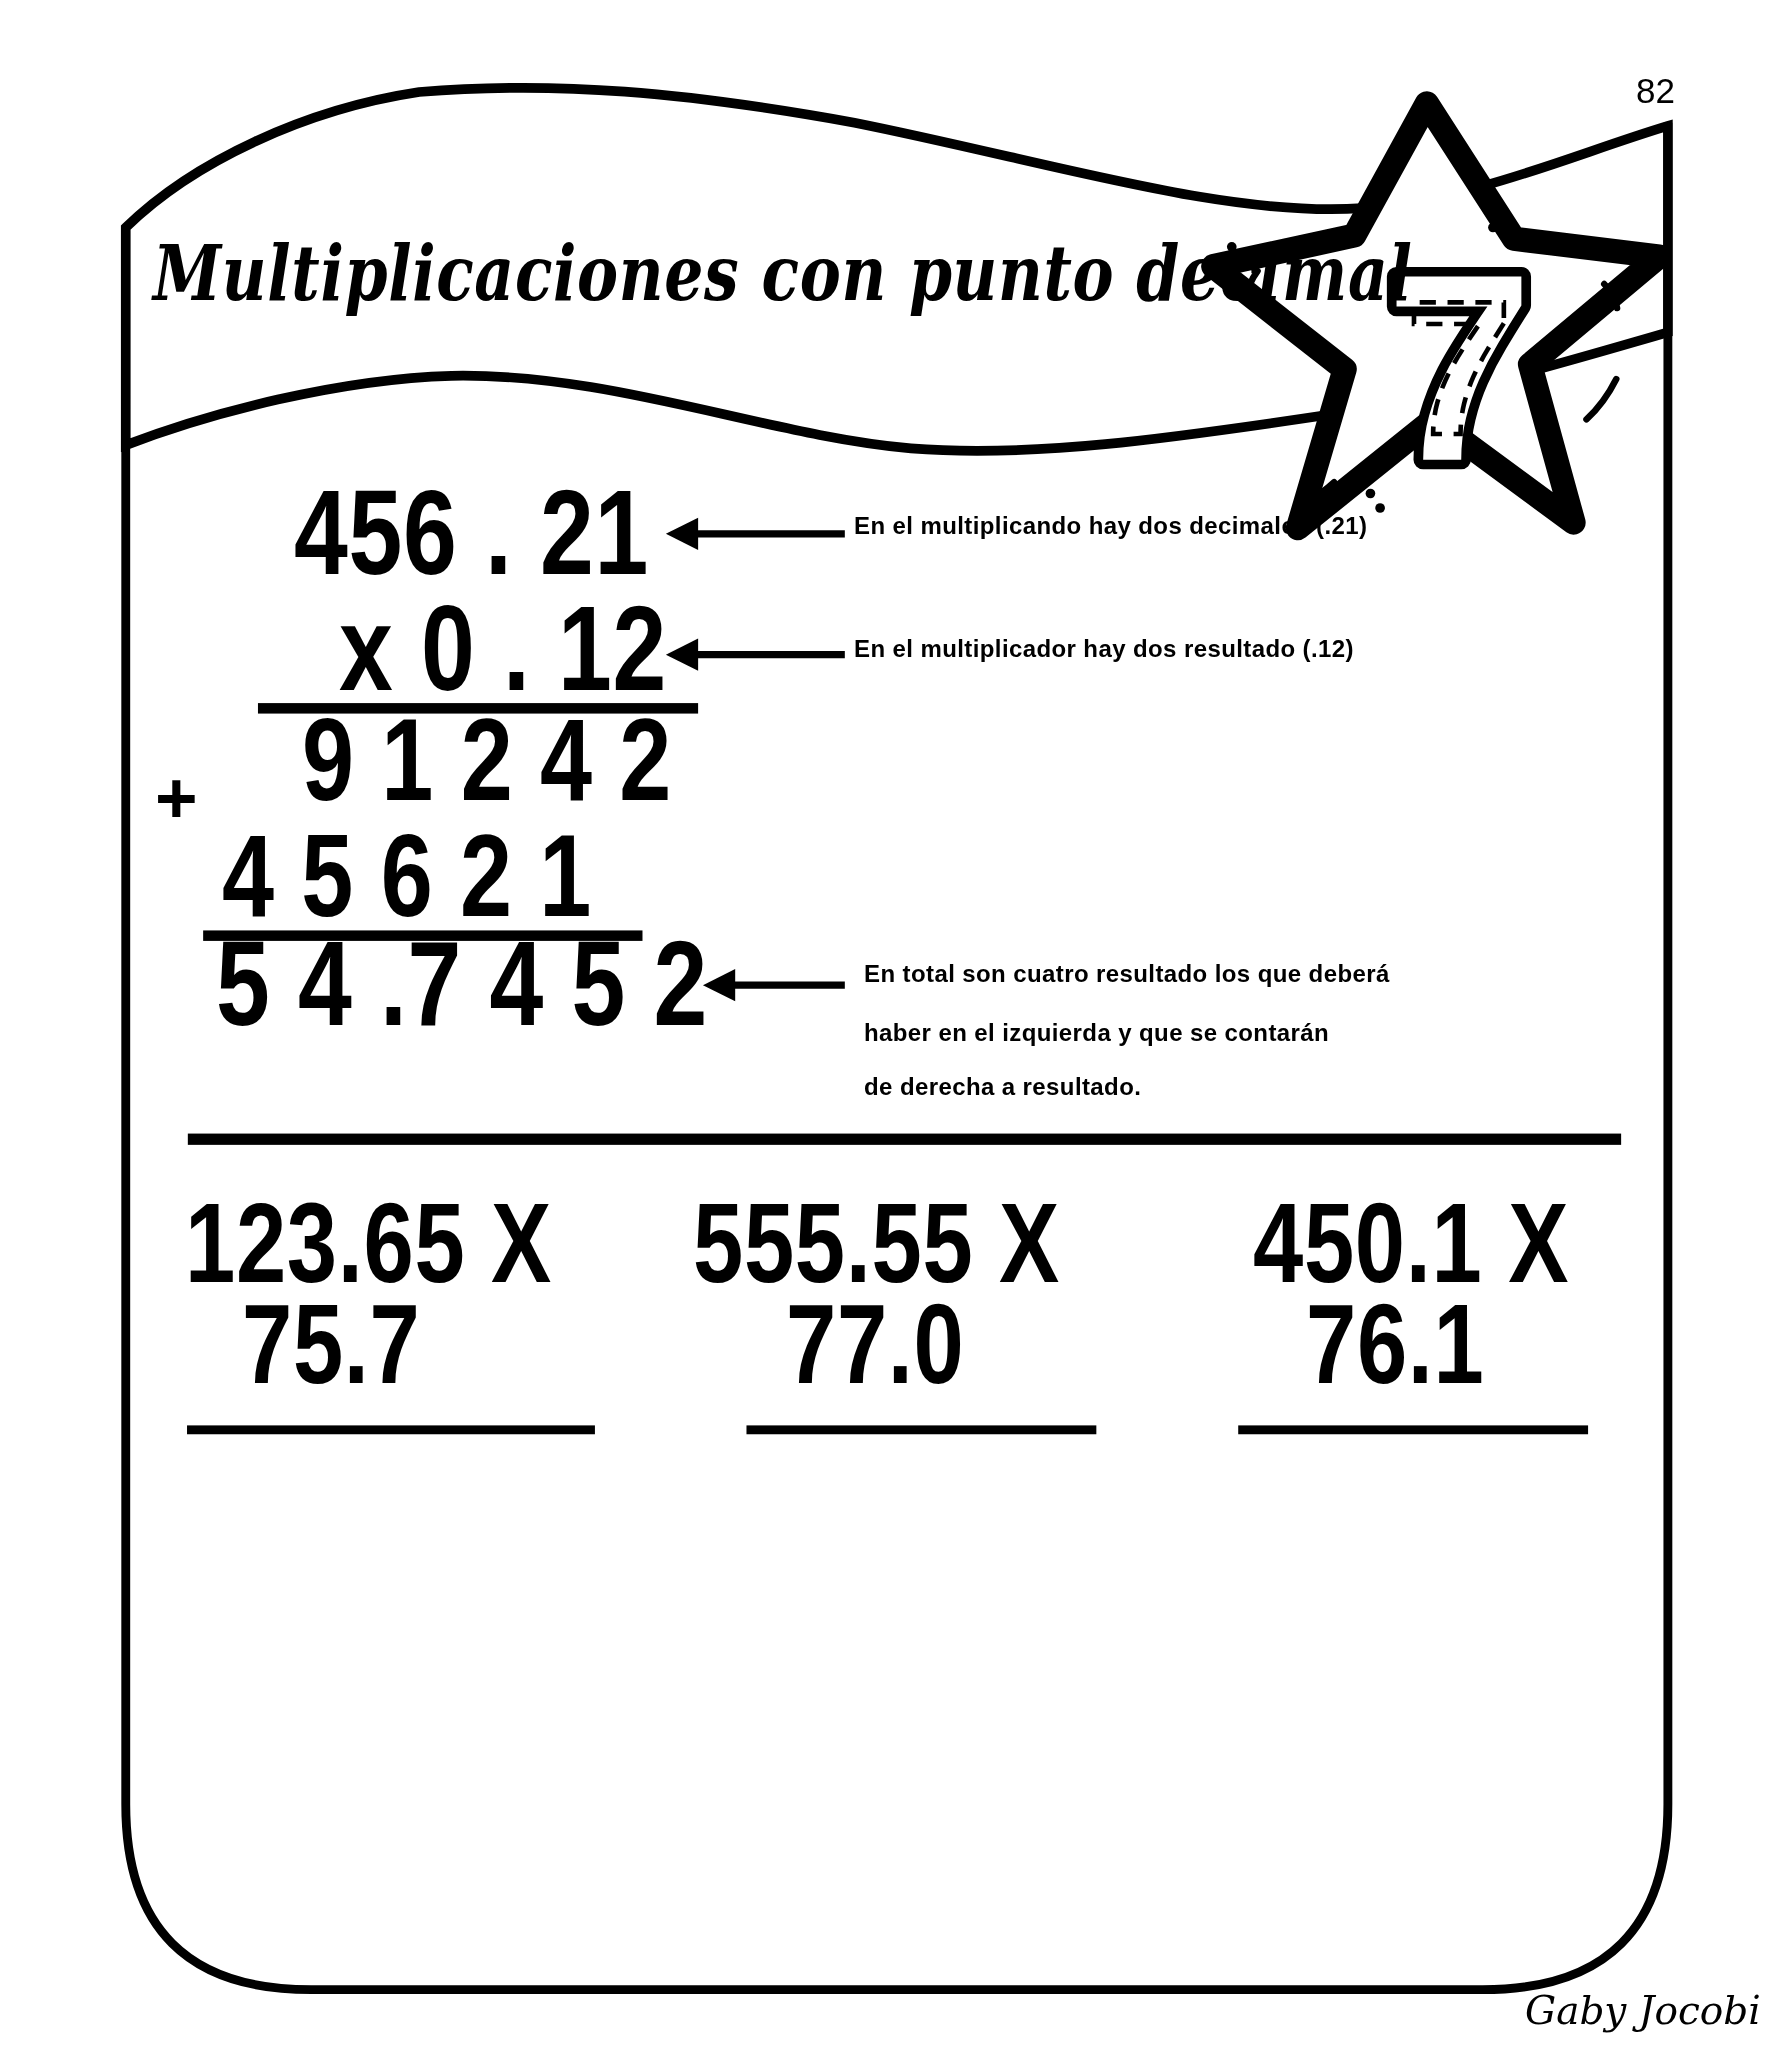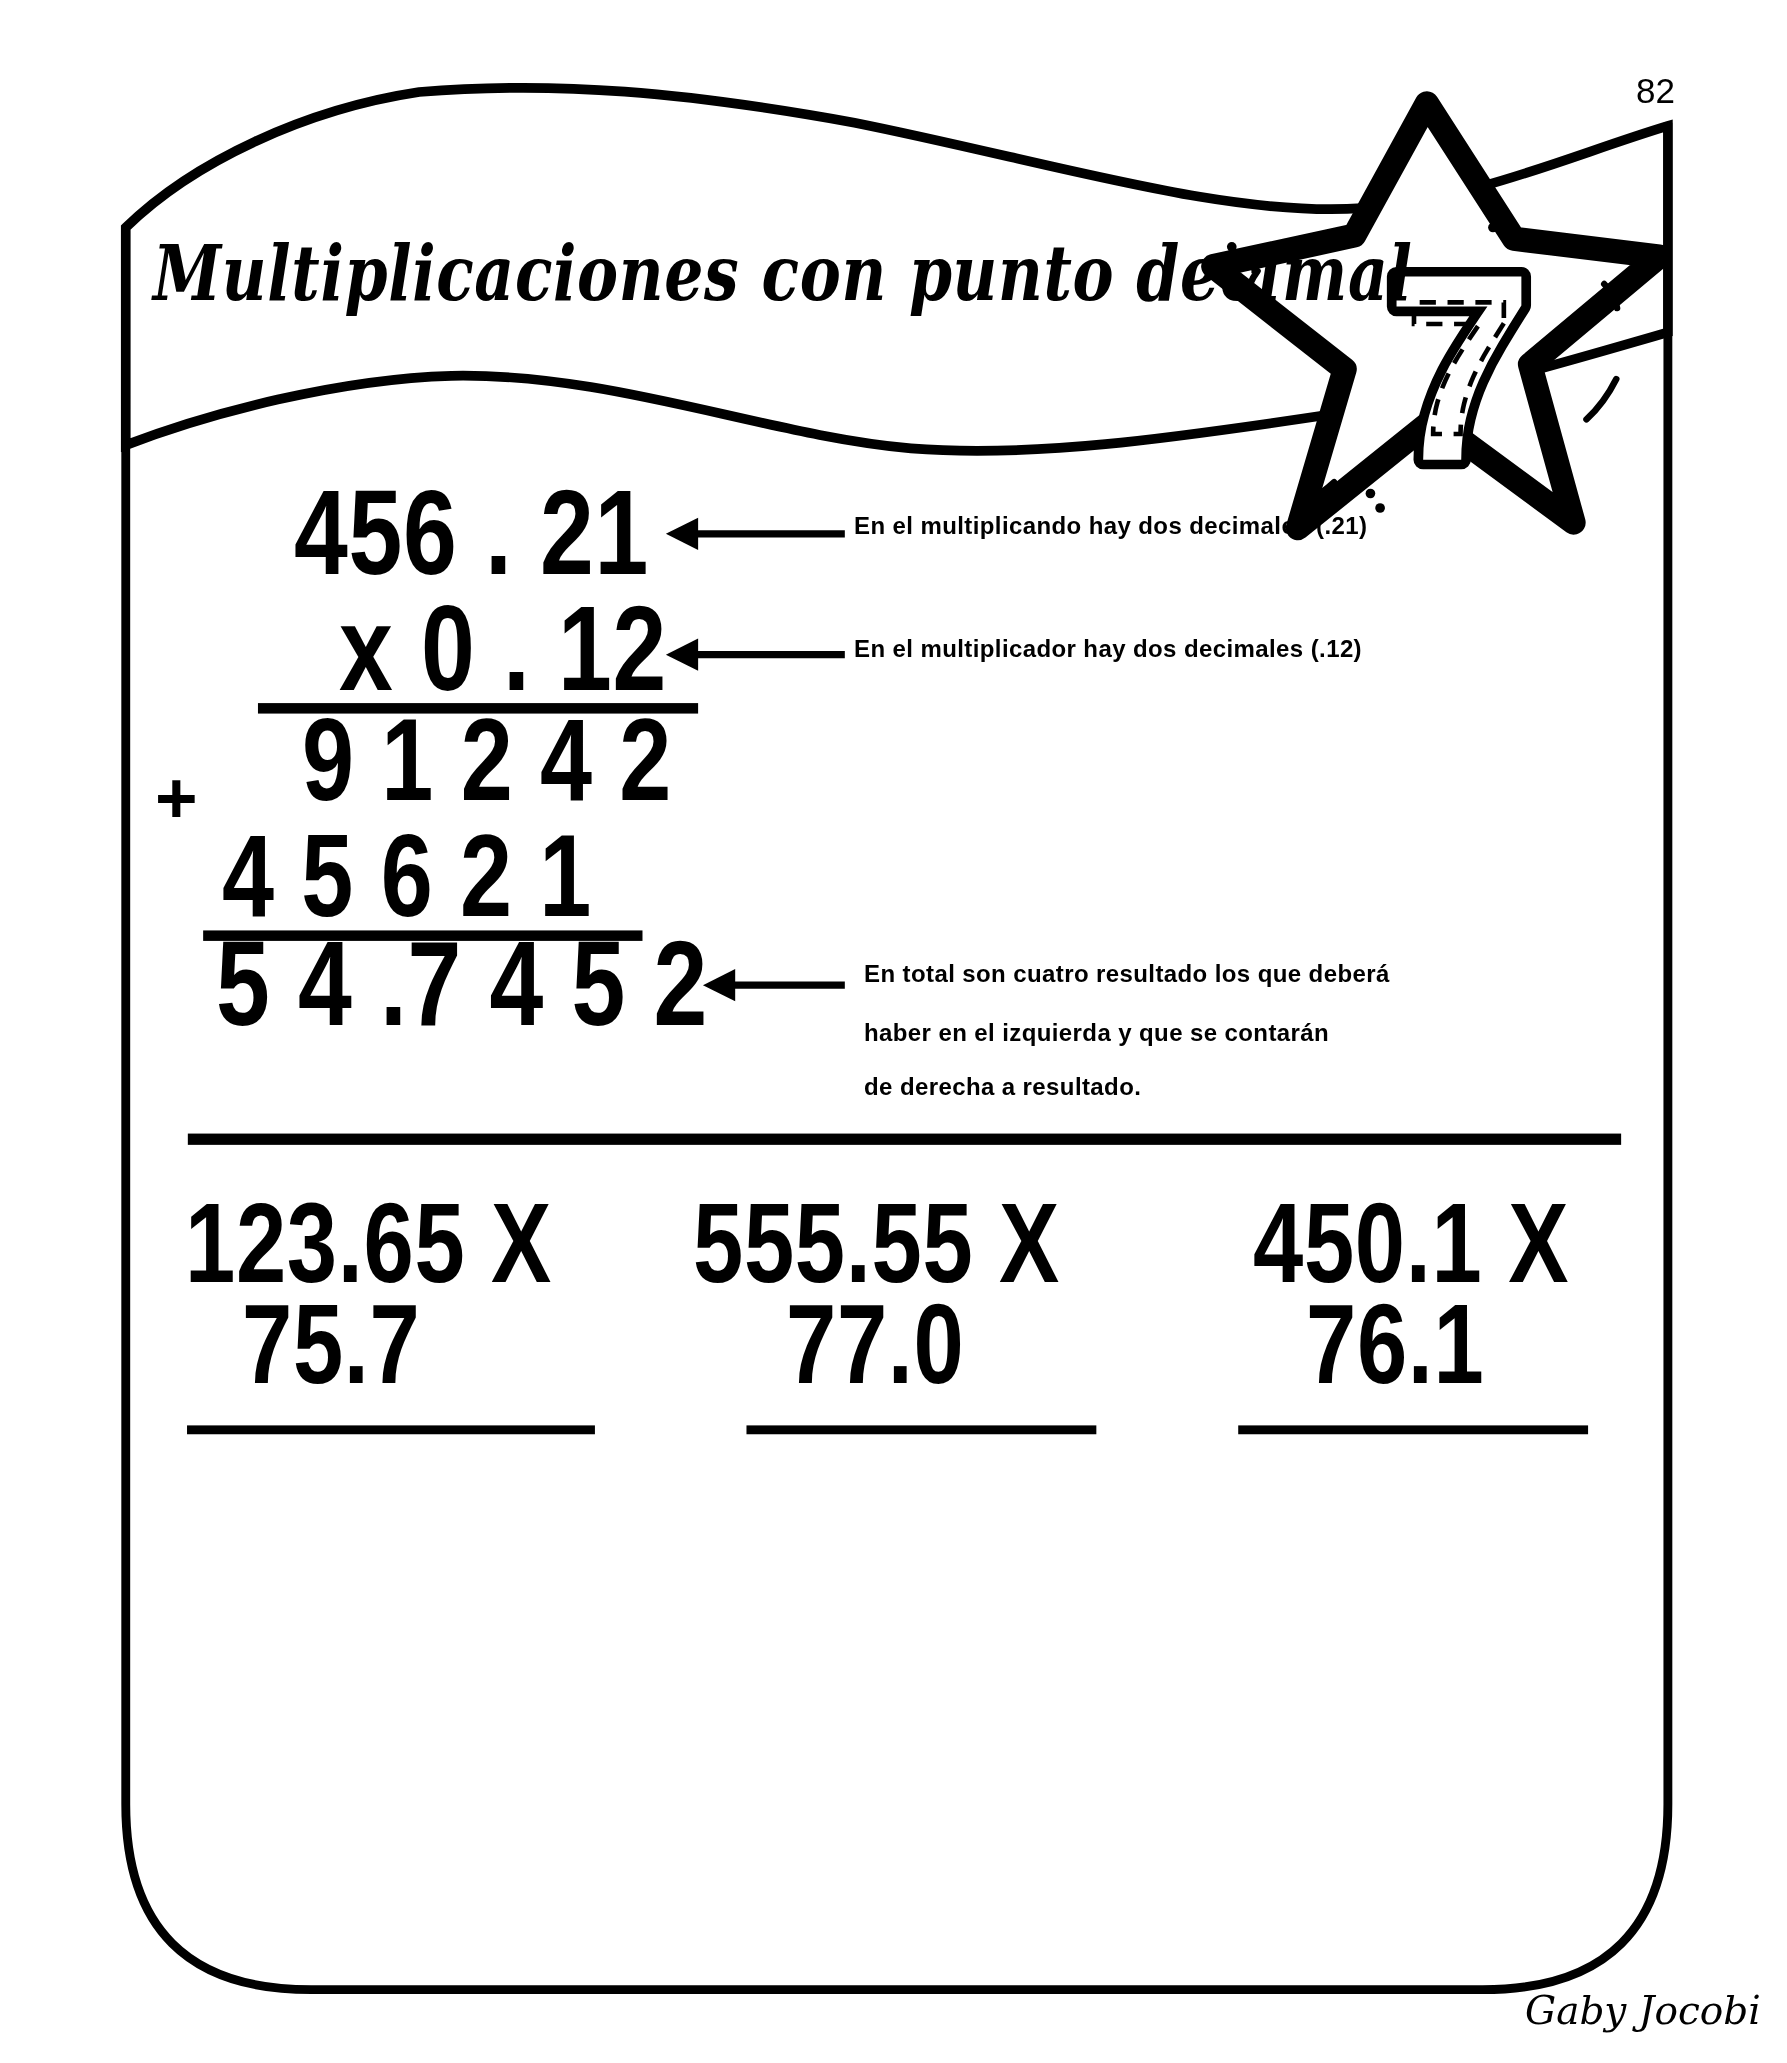--- a/index.html
+++ b/index.html
@@ -119,21 +119,21 @@
 
   <div>
     <div class="abs num fs150" style="left:294px;top:472px;">456 . 21</div>
     <div class="abs num fs150" style="left:339px;top:588px;">x 0 . 12</div>
     <div class="abs plus" style="left:155px;top:761px;">+</div>
     <div class="abs num fs145" style="left:302px;top:701px;">9 1 2 4 2</div>
     <div class="abs num fs145" style="left:222px;top:817px;">4 5 6 2 1</div>
     <div class="abs num fs150" style="left:216px;top:923px;">5 4 .7 4 5 2</div>
 
     <div class="abs note" style="left:854px;top:514px;">En el multiplicando hay dos decimales (.21)</div>
-    <div class="abs note" style="left:854px;top:637px;">En el multiplicador hay dos decimales (.12)</div>
+    <div class="abs note" style="left:854px;top:637px;">En el multiplicador hay dos resultado (.12)</div>
     <div class="abs note" style="left:864px;top:962px;">En total son cuatro resultado los que deberá</div>
     <div class="abs note" style="left:864px;top:1021px;">haber en el izquierda y que se contarán</div>
     <div class="abs note" style="left:864px;top:1075px;">de derecha a resultado.</div>
   </div>
 
   <div>
     <div class="abs num fs140" style="left:185px;top:1187px;">123.65 X</div>
     <div class="abs num fs140" style="left:242px;top:1288px;">75.7</div>
 
     <div class="abs num fs140" style="left:693px;top:1187px;">555.55 X</div>

